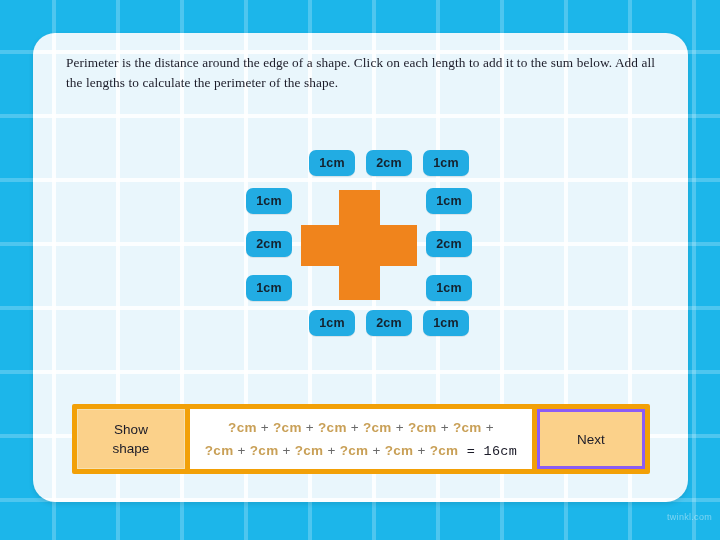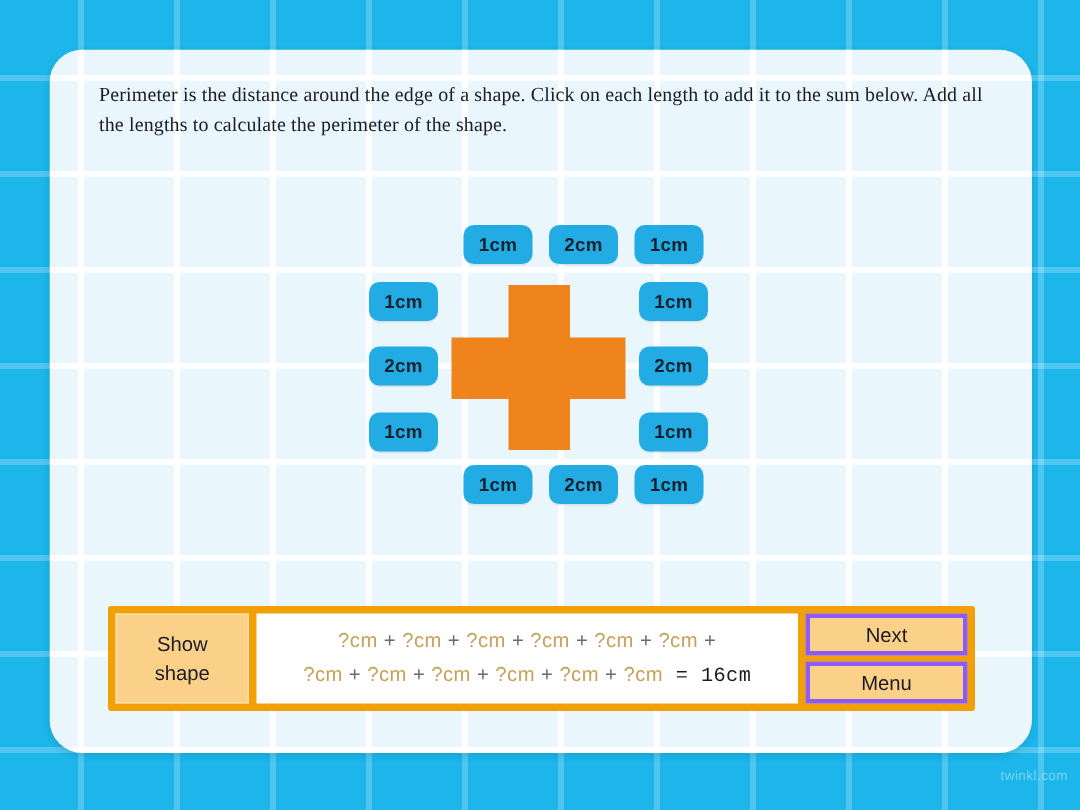--- a/index.html
+++ b/index.html
@@ -115,21 +115,21 @@
     width: 578px;
     height: 70px;
     background: #F2A007;
     border-radius: 2px;
     display: flex;
     padding: 5px;
     box-sizing: border-box;
     gap: 5px;
   }
   #show-answer {
-    width: 89px;
+    width: 108px;
     background: #FBD18A;
     border: 1px solid #F5E0B0;
     display: flex;
     flex-direction: column;
     align-items: center;
     justify-content: center;
     font-size: 13.5px;
     color: #1B1B28;
     line-height: 19px;
     cursor: pointer;
@@ -144,21 +144,21 @@
     justify-content: center;
     gap: 8px;
     font-size: 13.5px;
     box-sizing: border-box;
   }
   .sum-line {
     white-space: nowrap;
     color: #5C5C5C;
     letter-spacing: 0.3px;
   }
-  .q-term { color: #C9A057; }
+  .q-term { color: #C9A057; font-weight: bold; }
   .plus { color: #6A6A6A; }
   .eq-total { color: #1B1B28; font-family: Liberation Mono, monospace; }
 
   #side-buttons {
     width: 108px;
     display: flex;
     flex-direction: column;
     gap: 4px;
   }
   .side-btn {
@@ -224,19 +224,18 @@
       <span>shape</span>
     </div>
 
     <div id="sum-panel">
       <div class="sum-line" id="sum-line-1"><span class="q-term">?cm</span><span class="plus"> + </span><span class="q-term">?cm</span><span class="plus"> + </span><span class="q-term">?cm</span><span class="plus"> + </span><span class="q-term">?cm</span><span class="plus"> + </span><span class="q-term">?cm</span><span class="plus"> + </span><span class="q-term">?cm</span><span class="plus"> + </span></div>
       <div class="sum-line" id="sum-line-2"><span class="q-term">?cm</span><span class="plus"> + </span><span class="q-term">?cm</span><span class="plus"> + </span><span class="q-term">?cm</span><span class="plus"> + </span><span class="q-term">?cm</span><span class="plus"> + </span><span class="q-term">?cm</span><span class="plus"> + </span><span class="q-term">?cm</span><span class="eq-total"> = 16cm</span></div>
     </div>
 
     <div id="side-buttons">
       <div class="side-btn">Next</div>
-      <div class="side-btn">Menu</div>
     </div>
   </div>
 
 </div>
 
 <div id="watermark">twinkl.com</div>
 
 </body></html>

